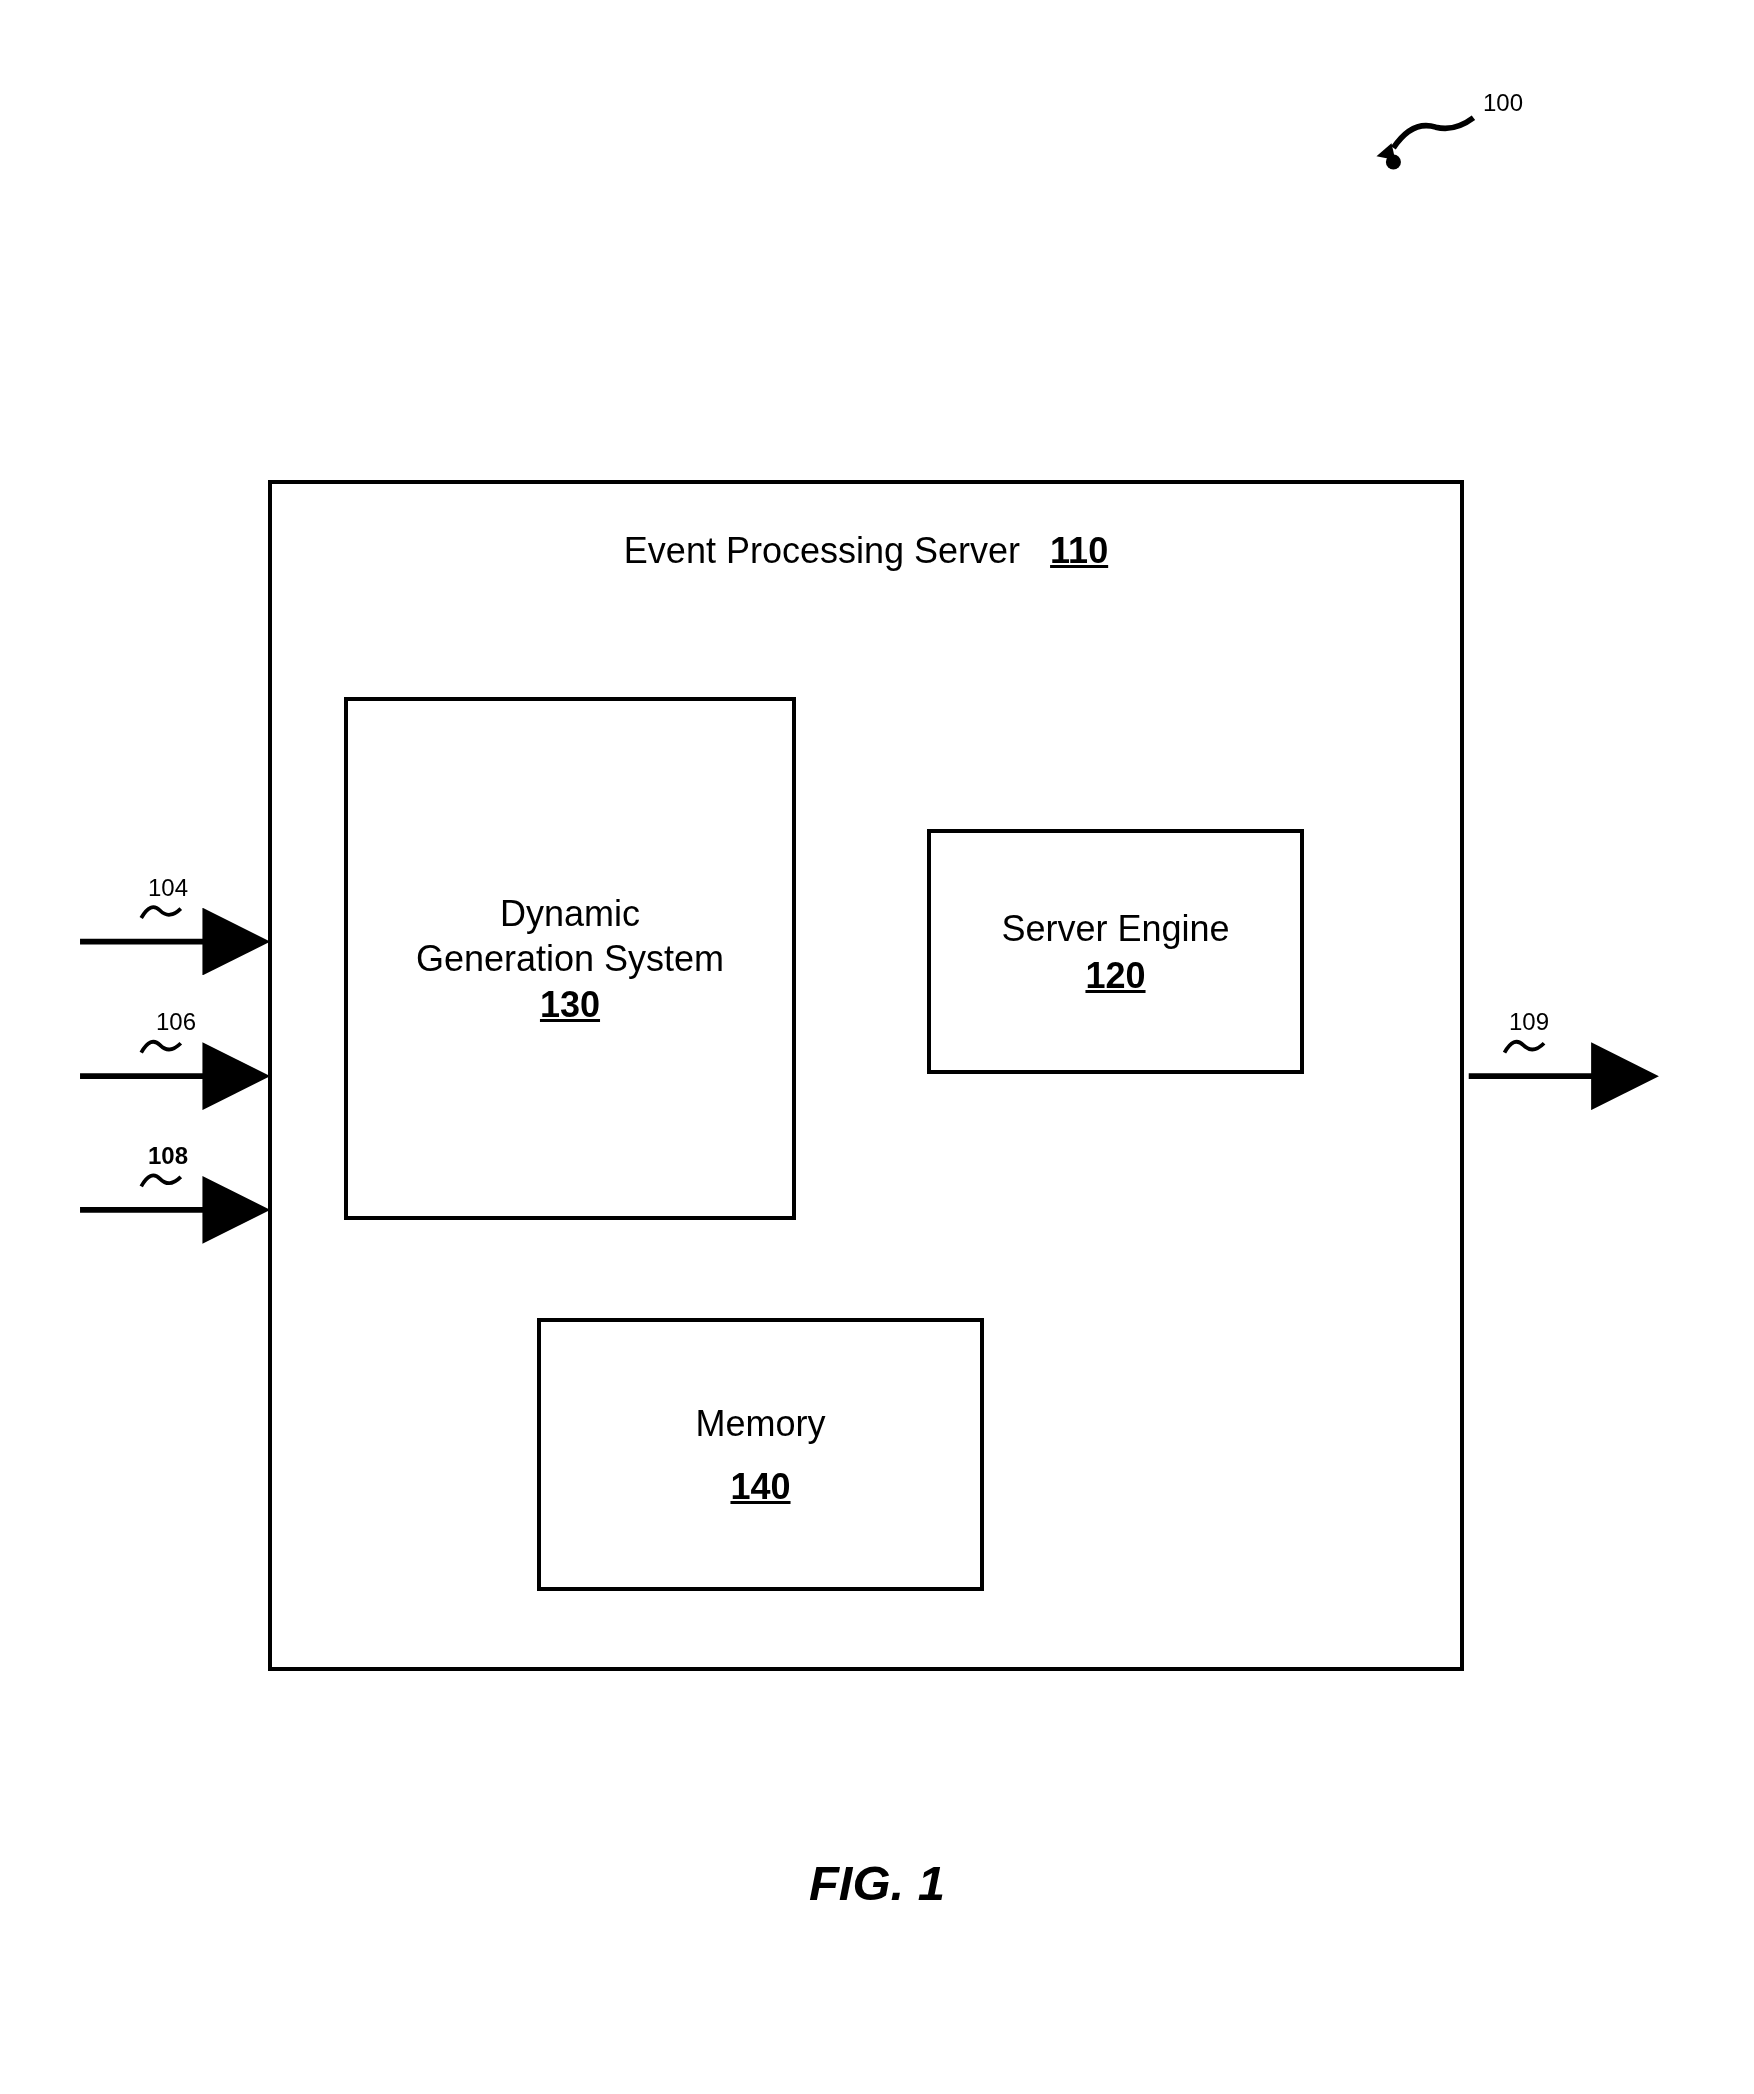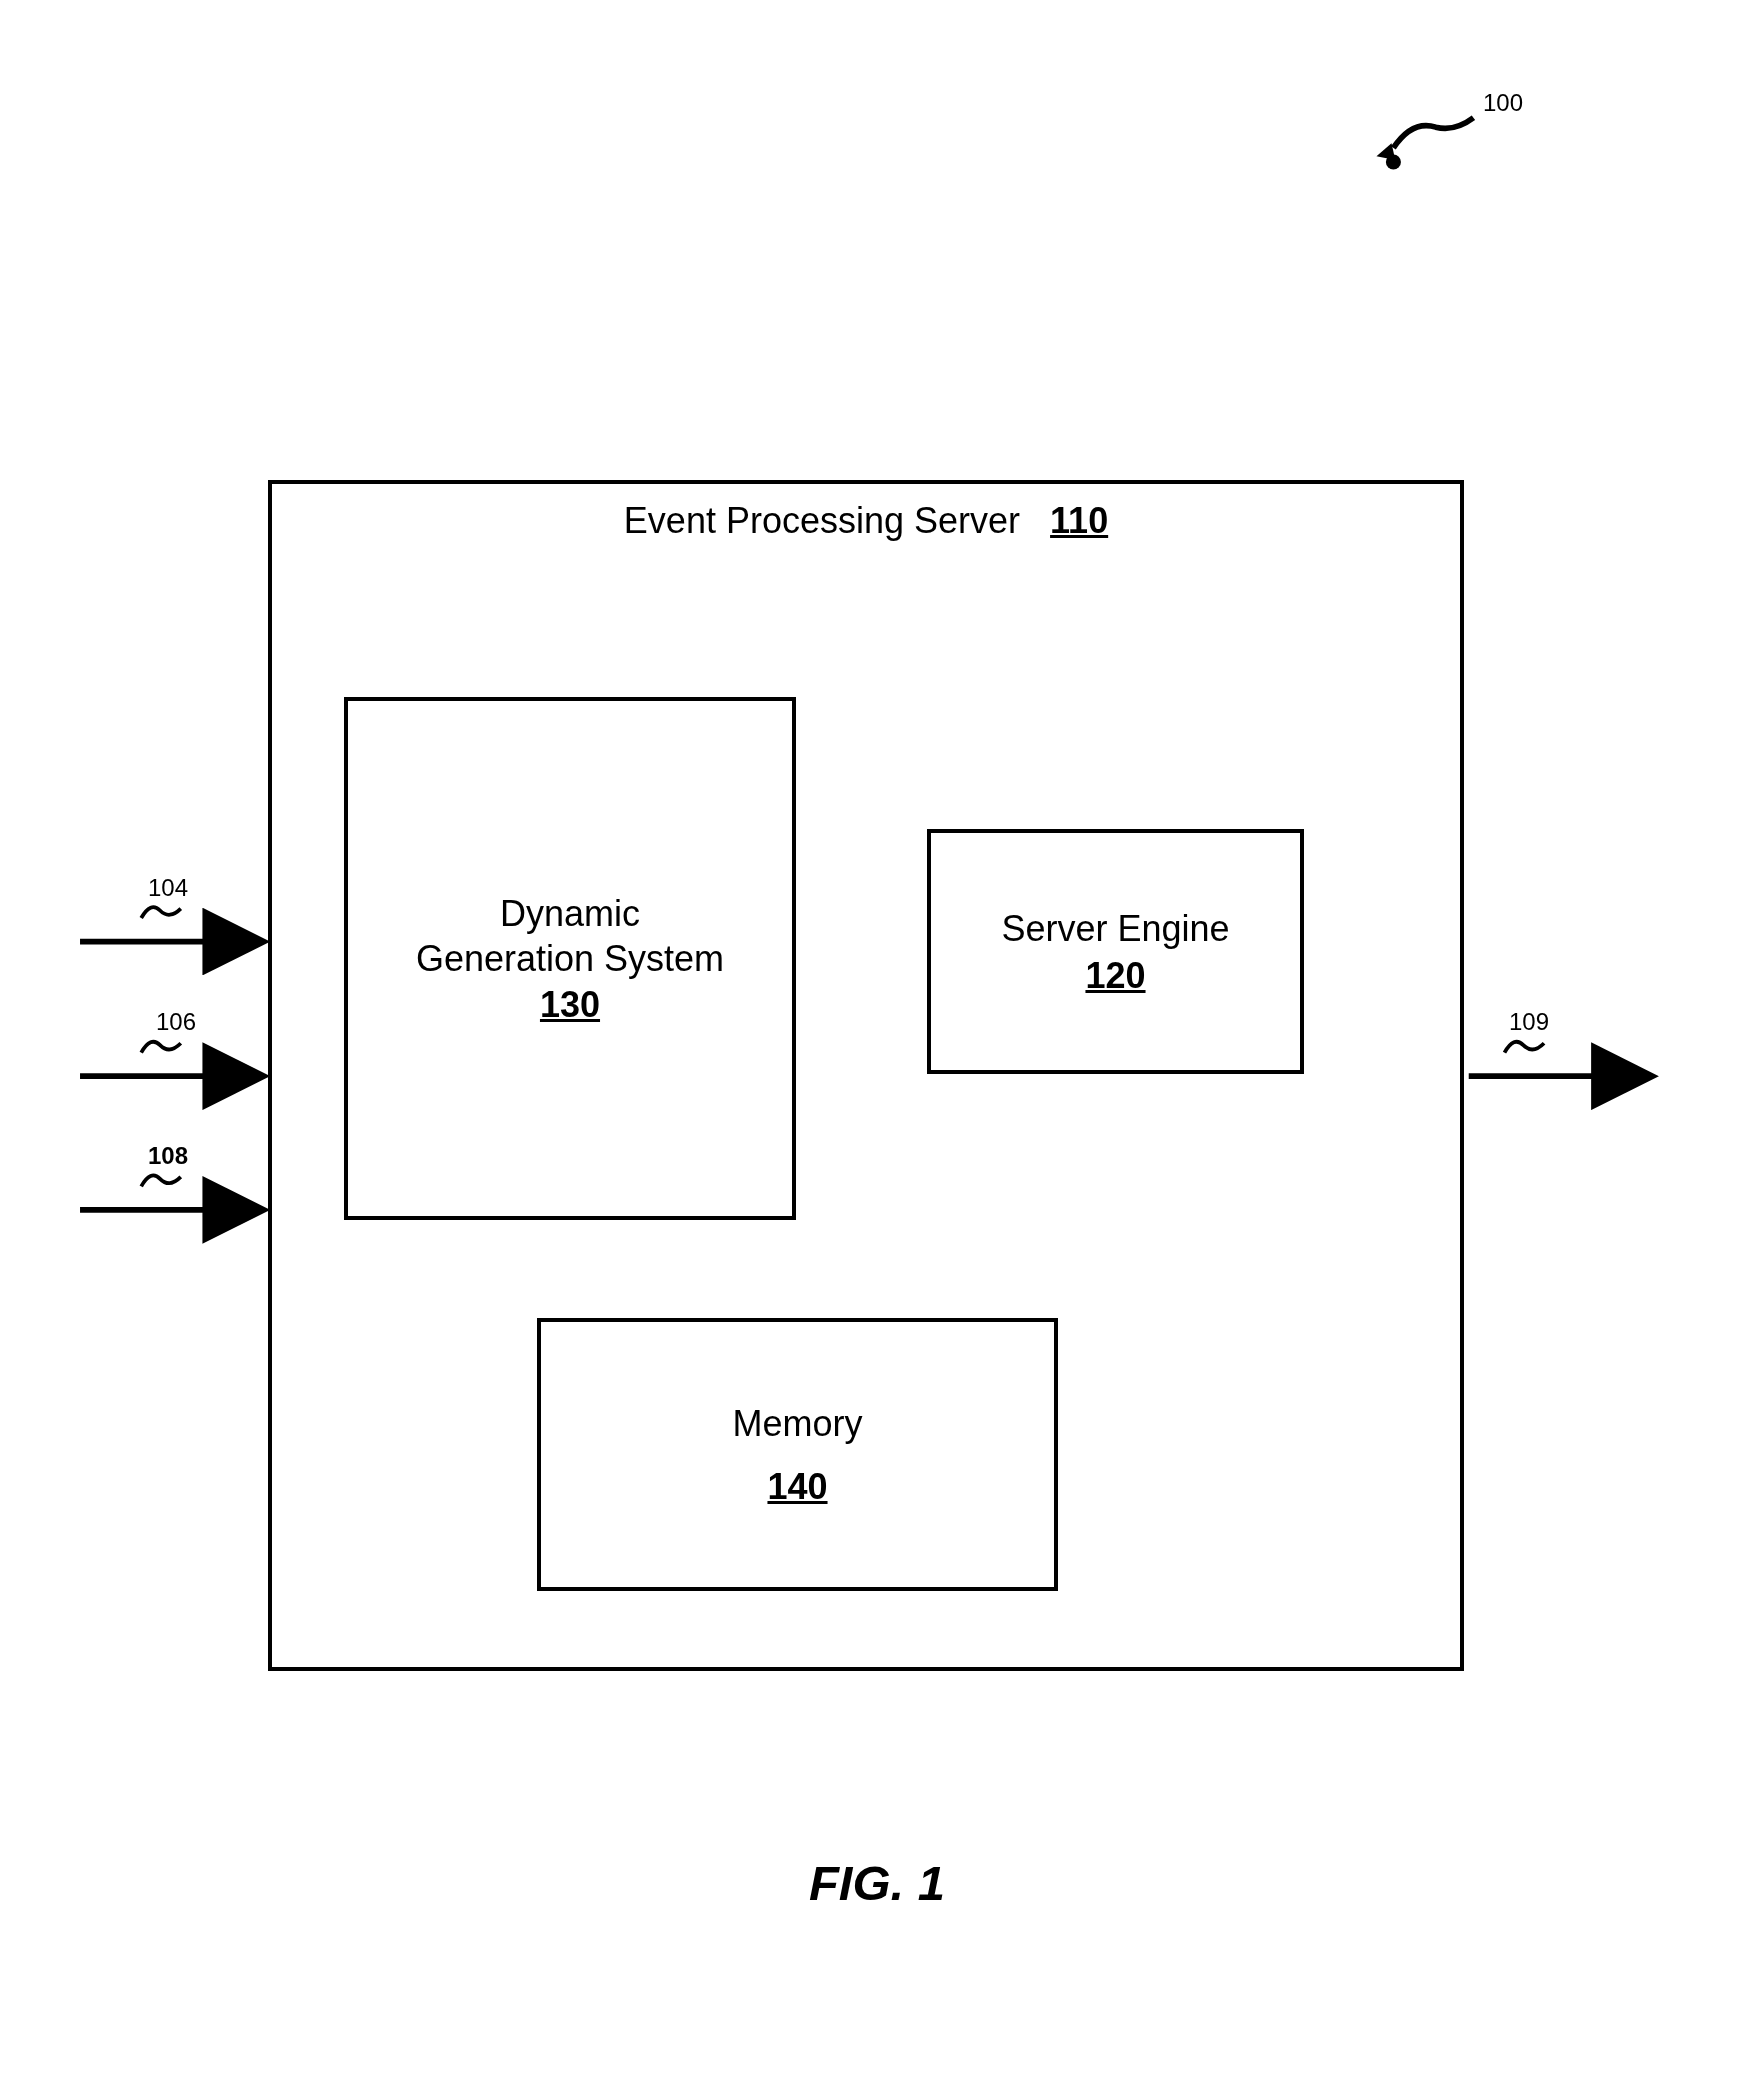--- a/index.html
+++ b/index.html
@@ -60,39 +60,39 @@
     position: absolute;
     font-size: 24px;
   }
 </style>
 </head>
 <body>
 
 <div class="canvas">
 
   <div class="box" style="left:268px; top:480px; width:1196px; height:1191px; justify-content:flex-start;">
-    <div class="outer-title" style="top:16px;">
+    <div class="outer-title" style="top:46px;">
       <span>Event Processing Server</span>
       <span>&nbsp;</span>
       <span class="ref-under">110</span>
     </div>
   </div>
 
   <div class="box" style="left:344px; top:697px; width:452px; height:523px;">
     <div class="label">Dynamic</div>
     <div class="label">Generation System</div>
     <div class="ref-under" style="margin-top:3.8px;">130</div>
   </div>
 
   <div class="box" style="left:927px; top:829px; width:377px; height:245px;">
     <div class="label">Server Engine</div>
     <div class="ref-under" style="margin-top:3.8px;">120</div>
   </div>
 
-  <div class="box" style="left:537px; top:1318px; width:521px; height:273px;">
+  <div class="box" style="left:537px; top:1318px; width:447px; height:273px;">
     <div class="label">Memory</div>
     <div class="ref-under" style="margin-top:20px;">140</div>
   </div>
 
   <div class="fig-caption" style="top:1855px;">FIG. 1</div>
 
   <div class="arrow-ref" style="left:148px; top:874px;">104</div>
   <div class="arrow-ref" style="left:156px; top:1008px;">106</div>
   <div class="arrow-ref" style="left:148px; top:1142px;font-weight:bold;">108</div>
   <div class="arrow-ref" style="left:1509px; top:1008px;">109</div>

